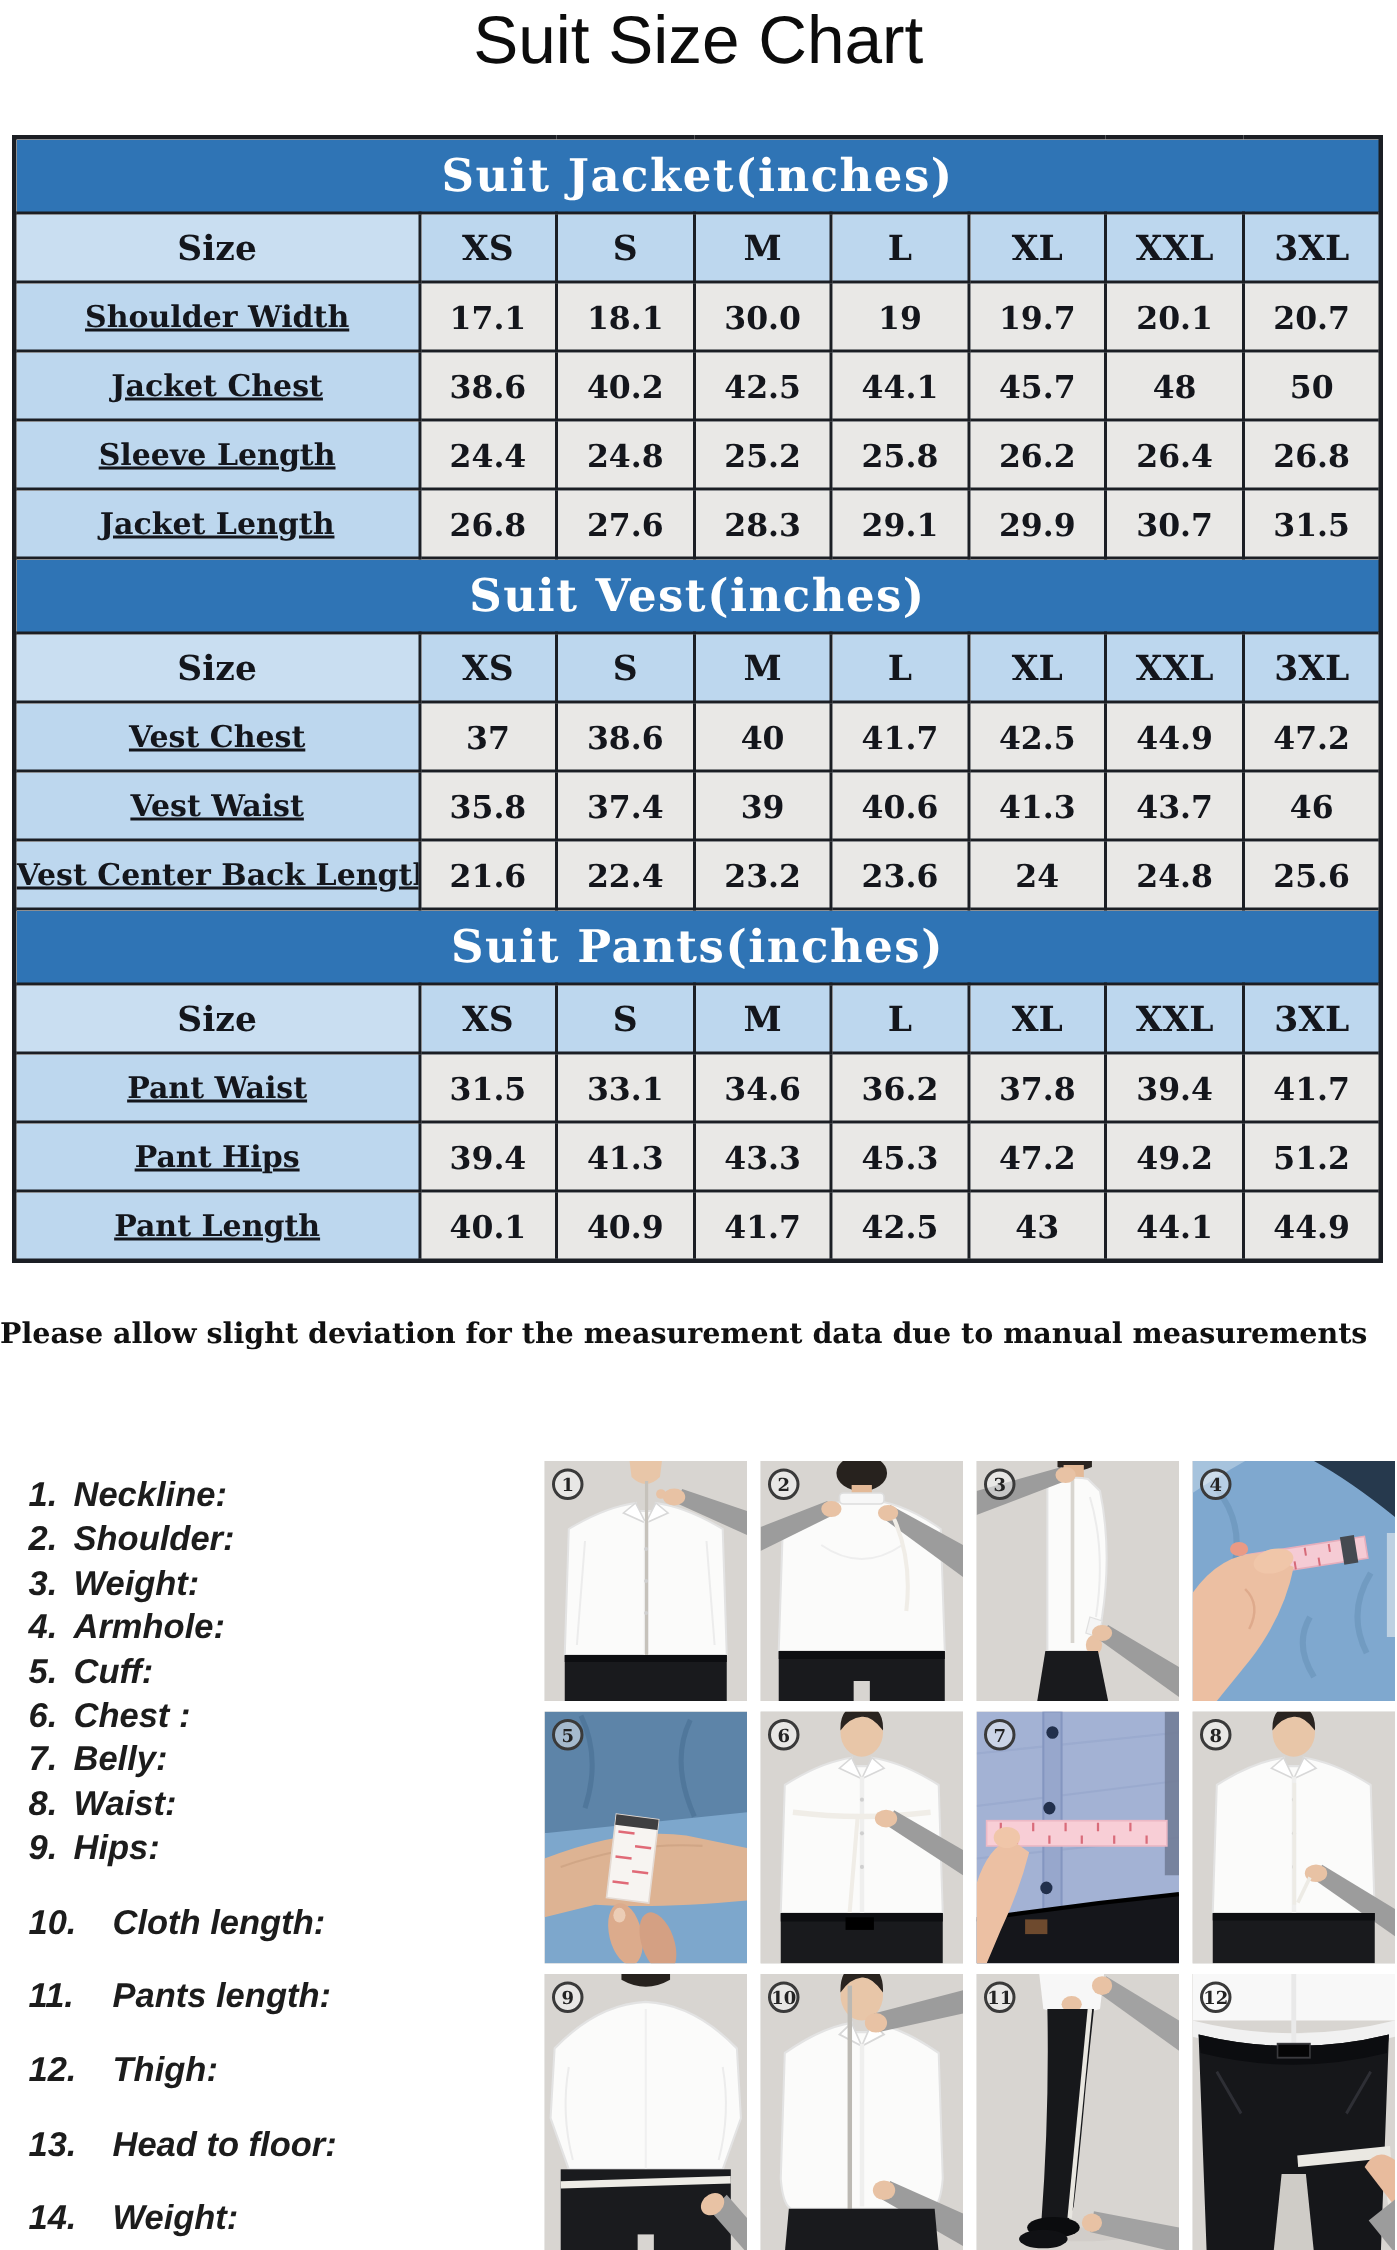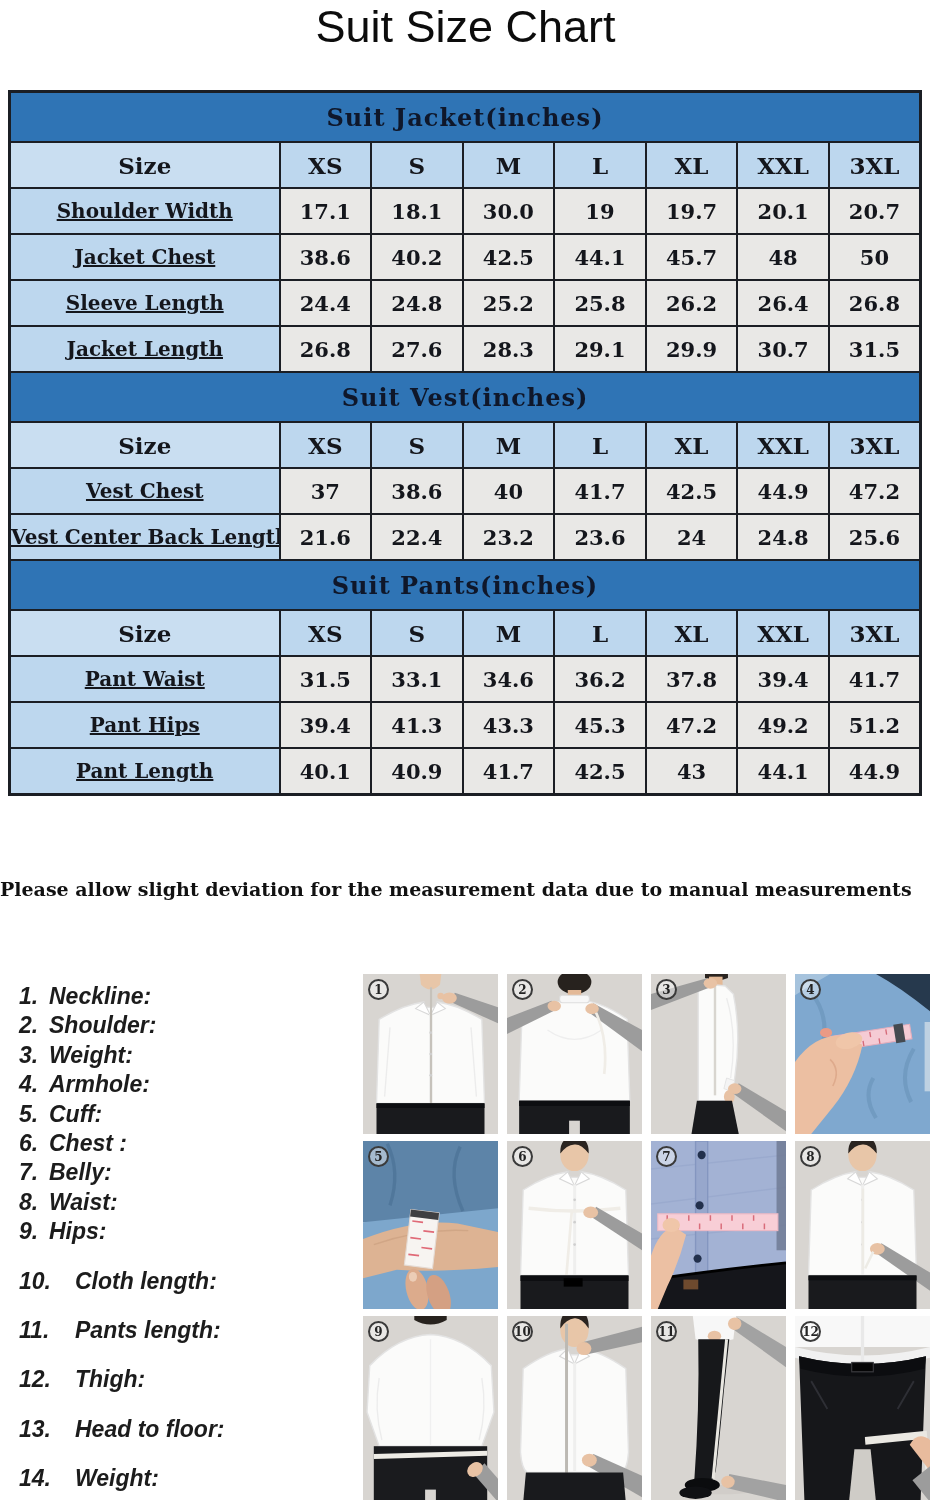--- a/index.html
+++ b/index.html
@@ -11,22 +11,22 @@
          font-family:"Liberation Sans",sans-serif;font-weight:normal;font-size:45px;
          line-height:54px;color:#0c0c0c;letter-spacing:0;}
 
   
   table.size-chart{position:absolute;left:8px;top:90px;width:914px;border-collapse:collapse;
         table-layout:fixed;font-family:"DejaVu Serif","Liberation Serif",serif;
         font-weight:bold;color:var(--text-dark,#14161c);}
   table.size-chart td{border:2px solid var(--table-border,#1b1e24);text-align:center;
         vertical-align:middle;padding:0;overflow:hidden;white-space:nowrap;}
   table.size-chart{border:3px solid var(--table-border,#1b1e24);}
-  tr.band td{height:48px;background:var(--band-blue,#2f74b5);color:#0f172a;
-        font-size:24px;letter-spacing:1px;}
+  tr.band td{height:48px;background:var(--band-blue,#2f74b5);color:#ffffff;
+        font-size:30px;letter-spacing:1px;}
   tr.size-row td{height:44px;background:var(--label-blue,#bdd7ee);font-size:23px;}
   tr.size-row td:first-child{background:var(--header-blue,#c9def1);}
   tr.data-row td{height:44px;background:var(--cell-gray,#e9e8e6);font-size:21px;}
   tr.data-row td:first-child{background:var(--label-blue,#bdd7ee);font-size:20px;text-decoration:underline;}
 
   
   .note{position:absolute;top:878px;left:0;width:100%;margin:0;
         font-family:"DejaVu Serif","Liberation Serif",serif;font-weight:bold;
         font-size:19px;color:#111;}
 
@@ -138,20 +138,30 @@
         </tr>
         <tr class="data-row">
           <td>Vest Chest</td>
           <td>37</td>
           <td>38.6</td>
           <td>40</td>
           <td>41.7</td>
           <td>42.5</td>
           <td>44.9</td>
           <td>47.2</td>
+        </tr>
+        <tr class="data-row">
+          <td>Vest Waist</td>
+          <td>35.8</td>
+          <td>37.4</td>
+          <td>39</td>
+          <td>40.6</td>
+          <td>41.3</td>
+          <td>43.7</td>
+          <td>46</td>
         </tr>
         <tr class="data-row">
           <td>Vest Center Back Length</td>
           <td>21.6</td>
           <td>22.4</td>
           <td>23.2</td>
           <td>23.6</td>
           <td>24</td>
           <td>24.8</td>
           <td>25.6</td>

